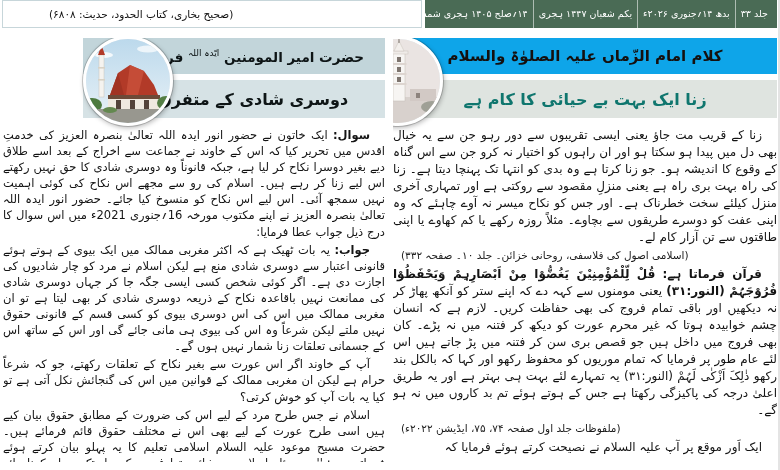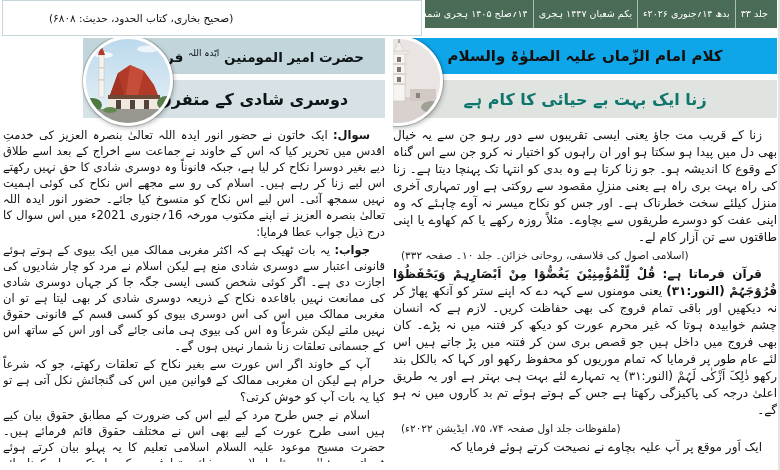--- a/index.html
+++ b/index.html
@@ -5,21 +5,21 @@
   html,body{margin:0;padding:0;background:#ffffff;}
   body{width:780px;height:470px;overflow:hidden;font-family:"DejaVu Sans",sans-serif;direction:rtl;}
   .page{position:relative;width:780px;height:470px;background:#ffffff;overflow:hidden;}
   .page-edge{position:absolute;top:0;right:0;width:2px;height:100%;background:#e4e4e4;}
 
   
   .masthead{position:absolute;top:0;right:3px;width:352px;height:28px;background:#4a6b55;
     display:flex;align-items:center;justify-content:space-between;padding:0 4px;box-sizing:border-box;}
   .mast-item{color:#ffffff;font-size:9.5px;white-space:nowrap;padding:0 5px;line-height:28px;}
   .mast-item + .mast-item{border-right:1px solid rgba(255,255,255,.55);}
-  .hadith-box{position:absolute;top:0;left:2px;width:420px;height:36px;background:#ffffff;
+  .hadith-box{position:absolute;top:0;left:2px;width:420px;height:28px;background:#ffffff;
     border:1px solid #c7d6da;box-sizing:border-box;display:flex;align-items:center;}
   .hadith-box .cite-text{font-size:10.5px;color:#111;direction:rtl;padding-left:46px;margin-right:auto;}
 
   
   .col{position:absolute;top:38px;height:432px;overflow:hidden;}
   .col-right{right:3px;width:384px;}
   .col-left{left:3px;width:382px;}
   .col-header{position:relative;}
   .bar{box-sizing:border-box;display:flex;align-items:center;justify-content:center;}
   .kicker-bar{height:36px;font-weight:bold;}
@@ -92,21 +92,21 @@
           <ellipse cx="8" cy="66" rx="10" ry="5" fill="#a9a49b"></ellipse>
           <ellipse cx="76" cy="68" rx="11" ry="6" fill="#9fa096"></ellipse>
         </svg>
       </div>
     </div>
     <div class="col-body">
       <p>زنا کے قریب مت جاؤ یعنی ایسی تقریبوں سے دور رہو جن سے یہ خیال بھی دل میں پیدا ہو سکتا ہو اور ان راہوں کو اختیار نہ کرو جن سے اس گناہ کے وقوع کا اندیشہ ہو۔ جو زنا کرتا ہے وہ بدی کو انتہا تک پہنچا دیتا ہے۔ زنا کی راہ بہت بری راہ ہے یعنی منزلِ مقصود سے روکتی ہے اور تمہاری آخری منزل کیلئے سخت خطرناک ہے۔ اور جس کو نکاح میسر نہ آوے چاہئے کہ وہ اپنی عفت کو دوسرے طریقوں سے بچاوے۔ مثلاً روزہ رکھے یا کم کھاوے یا اپنی طاقتوں سے تن آزار کام لے۔</p>
       <p class="cite">(اسلامی اصول کی فلاسفی، روحانی خزائن۔ جلد ۱۰۔ صفحہ ۳۳۲)</p>
       <p><span class="lead">قرآن فرماتا ہے:</span> <span class="verse">قُلْ لِّلْمُؤْمِنِیْنَ یَغُضُّوْا مِنْ اَبْصَارِہِمْ وَیَحْفَظُوْا فُرُوْجَہُمْ (النور:۳۱)</span> <span>یعنی مومنوں سے کہہ دے کہ اپنے ستر کو آنکھ پھاڑ کر نہ دیکھیں اور باقی تمام فروج کی بھی حفاظت کریں۔ لازم ہے کہ انسان چشم خوابیدہ ہوتا کہ غیر محرم عورت کو دیکھ کر فتنہ میں نہ پڑے۔ کان بھی فروج میں داخل ہیں جو قصص بری سن کر فتنہ میں پڑ جاتے ہیں اس لئے عام طور پر فرمایا کہ تمام موریوں کو محفوظ رکھو اور کہا کہ بالکل بند رکھو ذٰلِکَ اَزْکٰی لَہُمْ (النور:۳۱) یہ تمہارے لئے بہت ہی بہتر ہے اور یہ طریق اعلیٰ درجہ کی پاکیزگی رکھتا ہے جس کے ہوتے ہوئے تم بد کاروں میں نہ ہو گے۔</span></p>
       <p class="cite">(ملفوظات جلد اول صفحہ ۷۴، ۷۵، ایڈیشن ۲۰۲۲ء)</p>
-      <p>ایک اَور موقع پر آپ علیہ بچاوے نے نصیحت کرتے ہوئے فرمایا کہ</p>
+      <p>ایک اَور موقع پر آپ علیہ السلام نے نصیحت کرتے ہوئے فرمایا کہ</p>
     </div>
   </div>
 
   <div class="col col-left">
     <div class="col-header">
       <div class="bar kicker-bar">
         <span><span>حضرت امیر المومنین</span>&nbsp;<span class="kicker-small">ایّدہ اللہ</span>&nbsp;<span>فرماتے ہیں:</span></span>
       </div>
       <div class="bar title-bar">
         <span>دوسری شادی کے متفرق پہلو</span>

